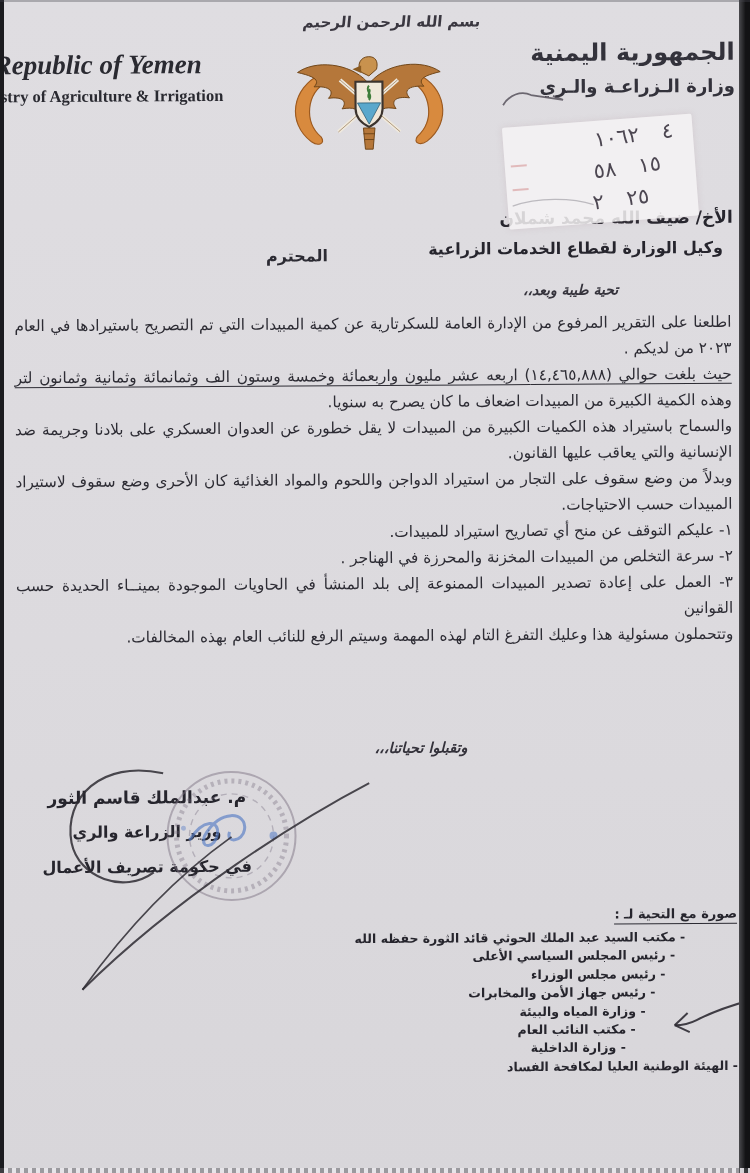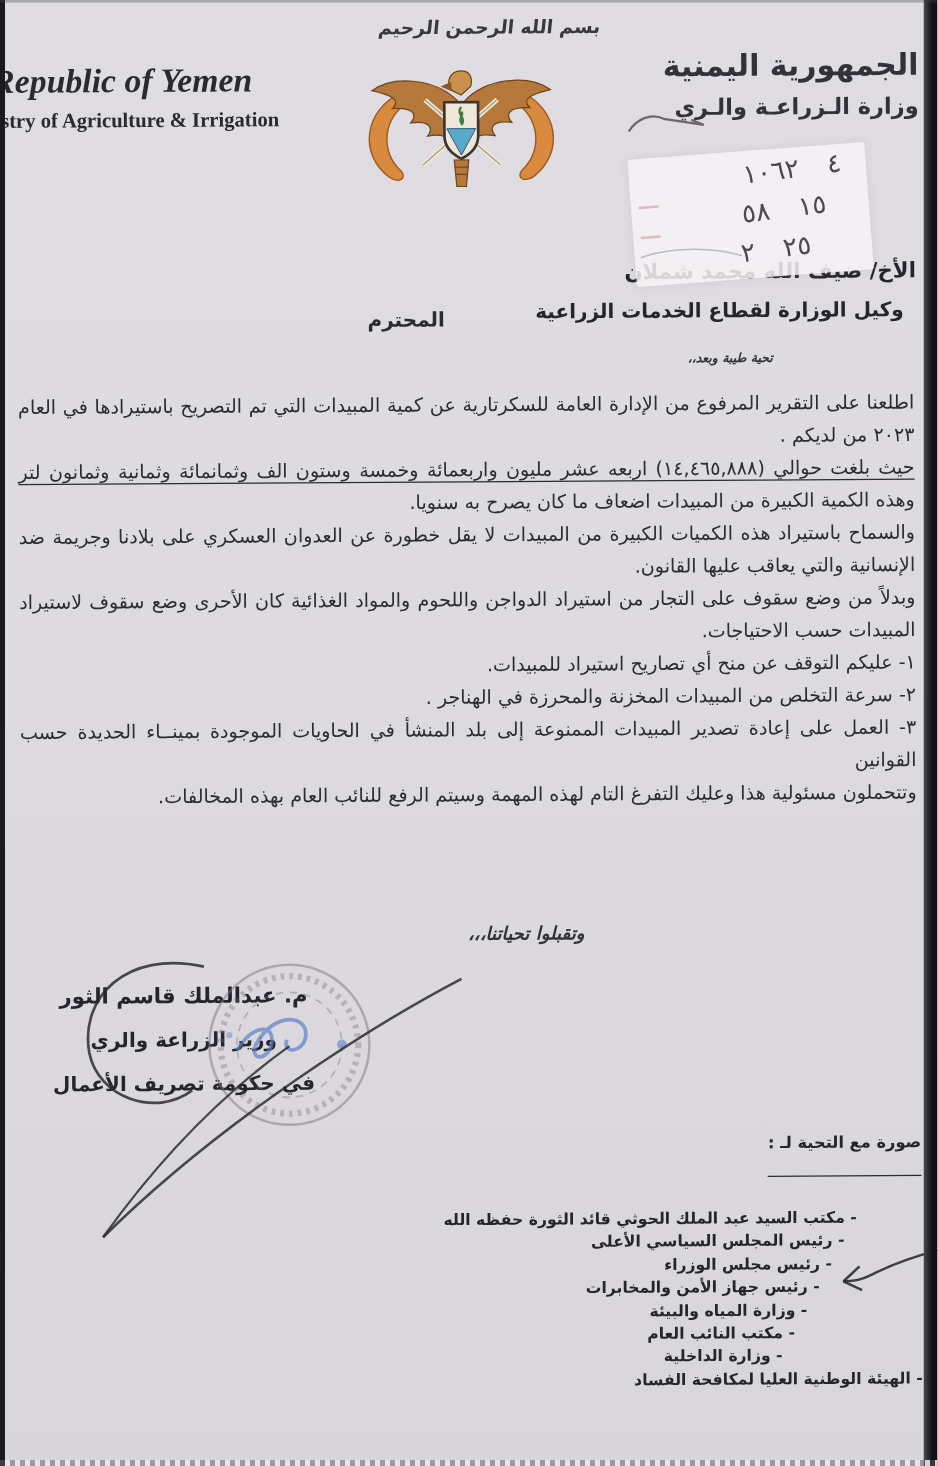--- a/index.html
+++ b/index.html
@@ -32,38 +32,38 @@
   .ref-box .rmark{position:absolute;left:6px;width:16px;height:2px;background:rgba(195,85,85,.35);}
   .ref-lines{position:absolute;inset:4px 10px;direction:rtl;font-size:21px;font-weight:500;color:#4d4752;
     transform:rotate(-3deg);line-height:31px;word-spacing:16px;}
   .ref-lines div:nth-child(1){padding-right:8px;}
   .ref-lines div:nth-child(2){padding-right:24px;}
   .ref-lines div:nth-child(3){padding-right:40px;}
   
   .addr{position:absolute;right:15px;top:209px;direction:rtl;text-align:right;}
   .addr .n1{font-size:17px;font-weight:bold;color:#26252d;}
   .addr .n2{font-size:16px;font-weight:bold;color:#26252d;margin-top:11px;padding-right:10px;}
-  .honorific{position:absolute;left:268px;top:246px;font-size:16px;font-weight:bold;direction:rtl;margin-left:28px;}
-  .salutation{position:absolute;right:130px;top:283px;font-size:10px;font-weight:bold;font-style:italic;direction:rtl;color:#35333c;}
+  .honorific{position:absolute;left:268px;top:246px;font-size:16px;font-weight:bold;direction:rtl;}
+  .salutation{position:absolute;right:130px;top:283px;font-size:14px;font-weight:bold;font-style:italic;direction:rtl;color:#35333c;}
   
   .body-text{position:absolute;left:16px;top:311px;width:717px;direction:rtl;text-align:justify;
     font-size:15.3px;line-height:26px;color:#2d2c34;}
   .body-text p{margin:0;}
   .emph{font-weight:normal;text-decoration:underline;text-underline-offset:4px;}
   .closing{position:absolute;left:310px;top:740px;width:220px;text-align:center;font-size:14.5px;font-weight:bold;font-style:italic;direction:rtl;color:#34323b;}
   
   .sig{position:absolute;left:28px;top:786px;width:235px;text-align:center;direction:rtl;z-index:4;}
   .sig .s1{font-size:17px;font-weight:bold;color:#26252d;}
   .sig .s2{font-size:16px;font-weight:bold;color:#26252d;margin-top:15px;}
   .sig .s3{font-size:16px;font-weight:bold;color:#26252d;margin-top:16px;}
   .stamp{position:absolute;left:160px;top:765px;width:140px;height:140px;z-index:6;opacity:.9;}
   .pen{position:absolute;inset:0;z-index:20;pointer-events:none;}
   
   .cc{position:absolute;right:15px;top:905px;width:430px;direction:rtl;text-align:right;z-index:4;}
-  .cc-heading{display:inline-block;font-size:13px;font-weight:bold;color:#26252d;border-bottom:1.6px solid #2c2b33;padding-bottom:18px;margin-bottom:24px;}
+  .cc-heading{display:inline-block;font-size:13px;font-weight:bold;color:#26252d;border-bottom:1.6px solid #2c2b33;padding-bottom:2px;margin-bottom:4px;}
   .cc-item{font-size:12.5px;font-weight:bold;color:#26252d;line-height:18.4px;white-space:nowrap;}
   .cc-item:nth-of-type(1){padding-right:33px;}
   .cc-item:nth-of-type(2){padding-right:52px;}
   .cc-item:nth-of-type(3){padding-right:62px;}
   .cc-item:nth-of-type(4){padding-right:72px;}
   .cc-item:nth-of-type(5){padding-right:82px;}
   .cc-item:nth-of-type(6){padding-right:92px;}
   .cc-item:nth-of-type(7){padding-right:102px;}
   .cc-item:nth-of-type(8){padding-right:112px;}
 </style>

